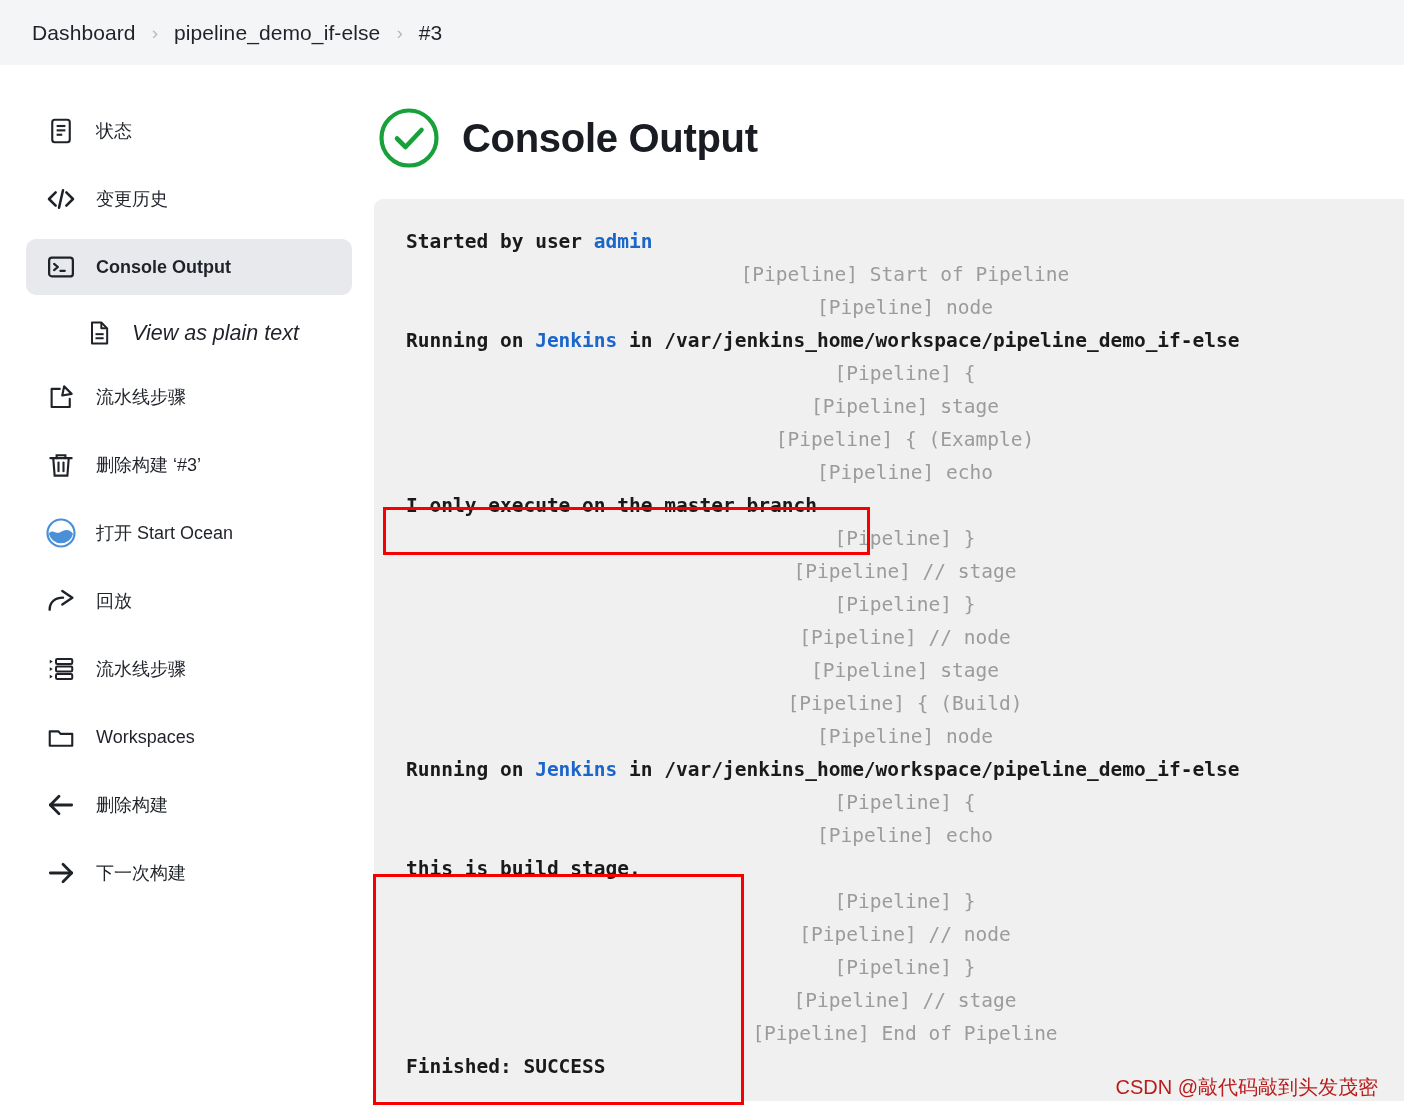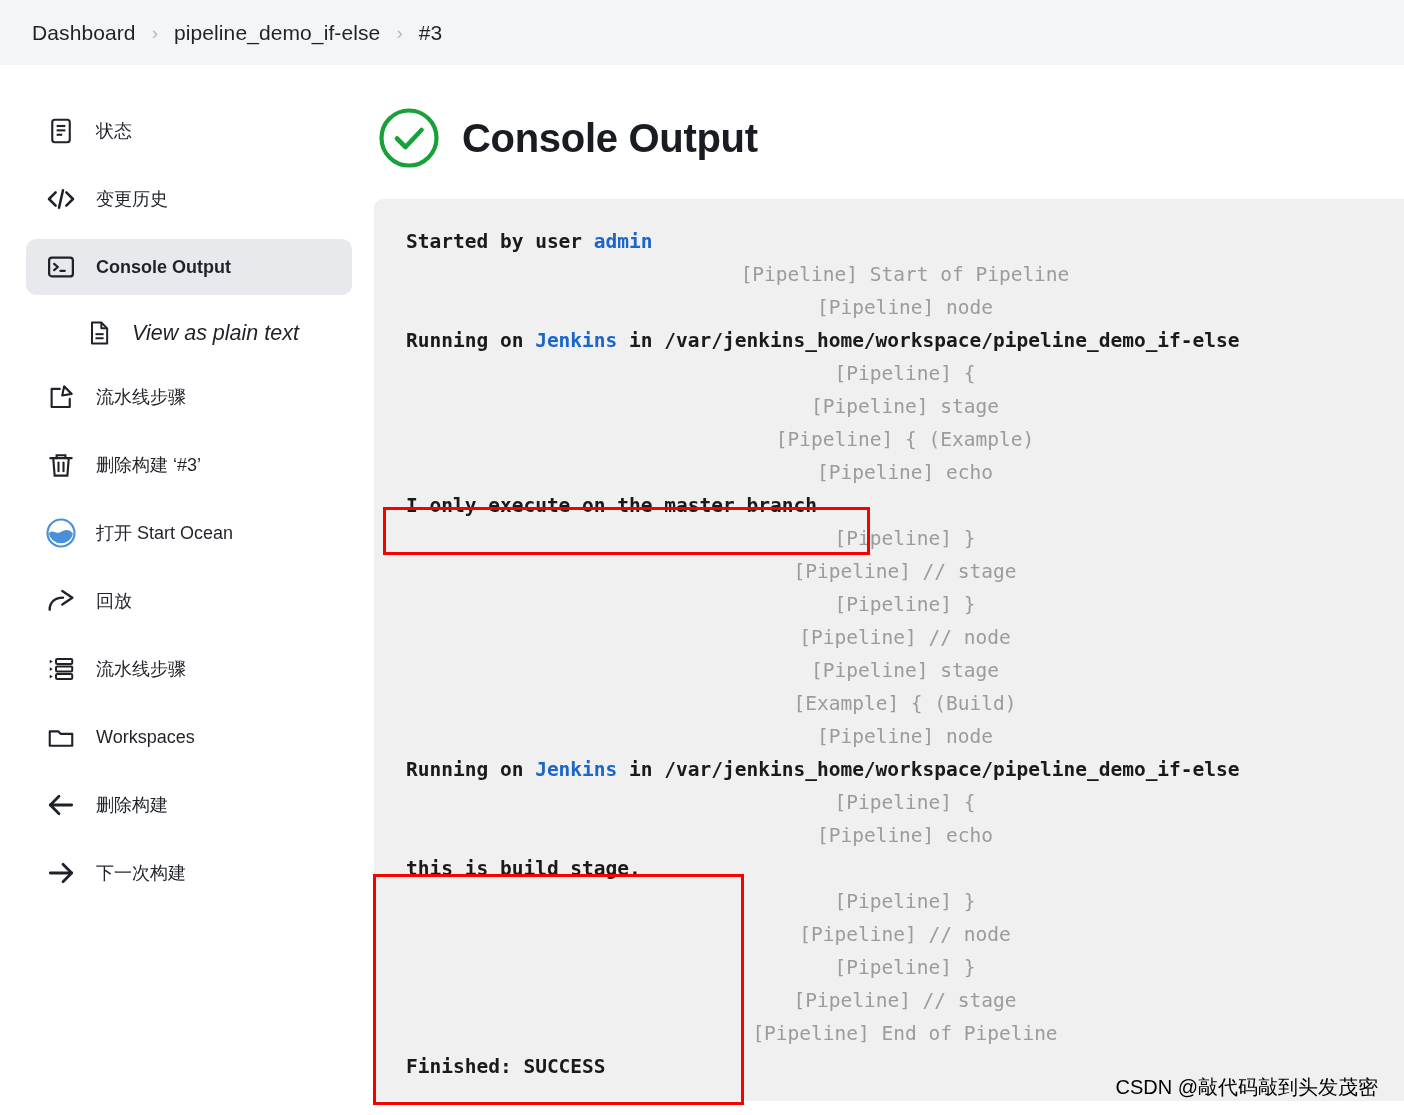--- a/index.html
+++ b/index.html
@@ -134,21 +134,21 @@
     position: absolute;
     border: 3px solid #f80000;
     pointer-events: none;
   }
 
   
   .watermark {
     position: absolute;
     right: 26px; bottom: 14px;
     font-size: 20px;
-    color: #000000;
+    color: #b91c1c;
     white-space: nowrap;
   }
 </style>
 </head>
 <body>
 
 <div id="app">
 
   <div class="top-search-stub"></div>
 
@@ -317,21 +317,21 @@
         <div class="log-line meta"><span>[Pipeline] {</span></div>
         <div class="log-line meta"><span>[Pipeline] stage</span></div>
         <div class="log-line meta"><span>[Pipeline] { (Example)</span></div>
         <div class="log-line meta"><span>[Pipeline] echo</span></div>
         <div class="log-line"><span>I only execute on the master branch</span></div>
         <div class="log-line meta"><span>[Pipeline] }</span></div>
         <div class="log-line meta"><span>[Pipeline] // stage</span></div>
         <div class="log-line meta"><span>[Pipeline] }</span></div>
         <div class="log-line meta"><span>[Pipeline] // node</span></div>
         <div class="log-line meta"><span>[Pipeline] stage</span></div>
-        <div class="log-line meta"><span>[Example] { (Build)</span></div>
+        <div class="log-line meta"><span>[Pipeline] { (Build)</span></div>
         <div class="log-line meta"><span>[Pipeline] node</span></div>
         <div class="log-line"><span>Running on </span><span class="log-link">Jenkins</span><span> in /var/jenkins_home/workspace/pipeline_demo_if-else</span></div>
         <div class="log-line meta"><span>[Pipeline] {</span></div>
         <div class="log-line meta"><span>[Pipeline] echo</span></div>
         <div class="log-line"><span>this is build stage.</span></div>
         <div class="log-line meta"><span>[Pipeline] }</span></div>
         <div class="log-line meta"><span>[Pipeline] // node</span></div>
         <div class="log-line meta"><span>[Pipeline] }</span></div>
         <div class="log-line meta"><span>[Pipeline] // stage</span></div>
         <div class="log-line meta"><span>[Pipeline] End of Pipeline</span></div>

